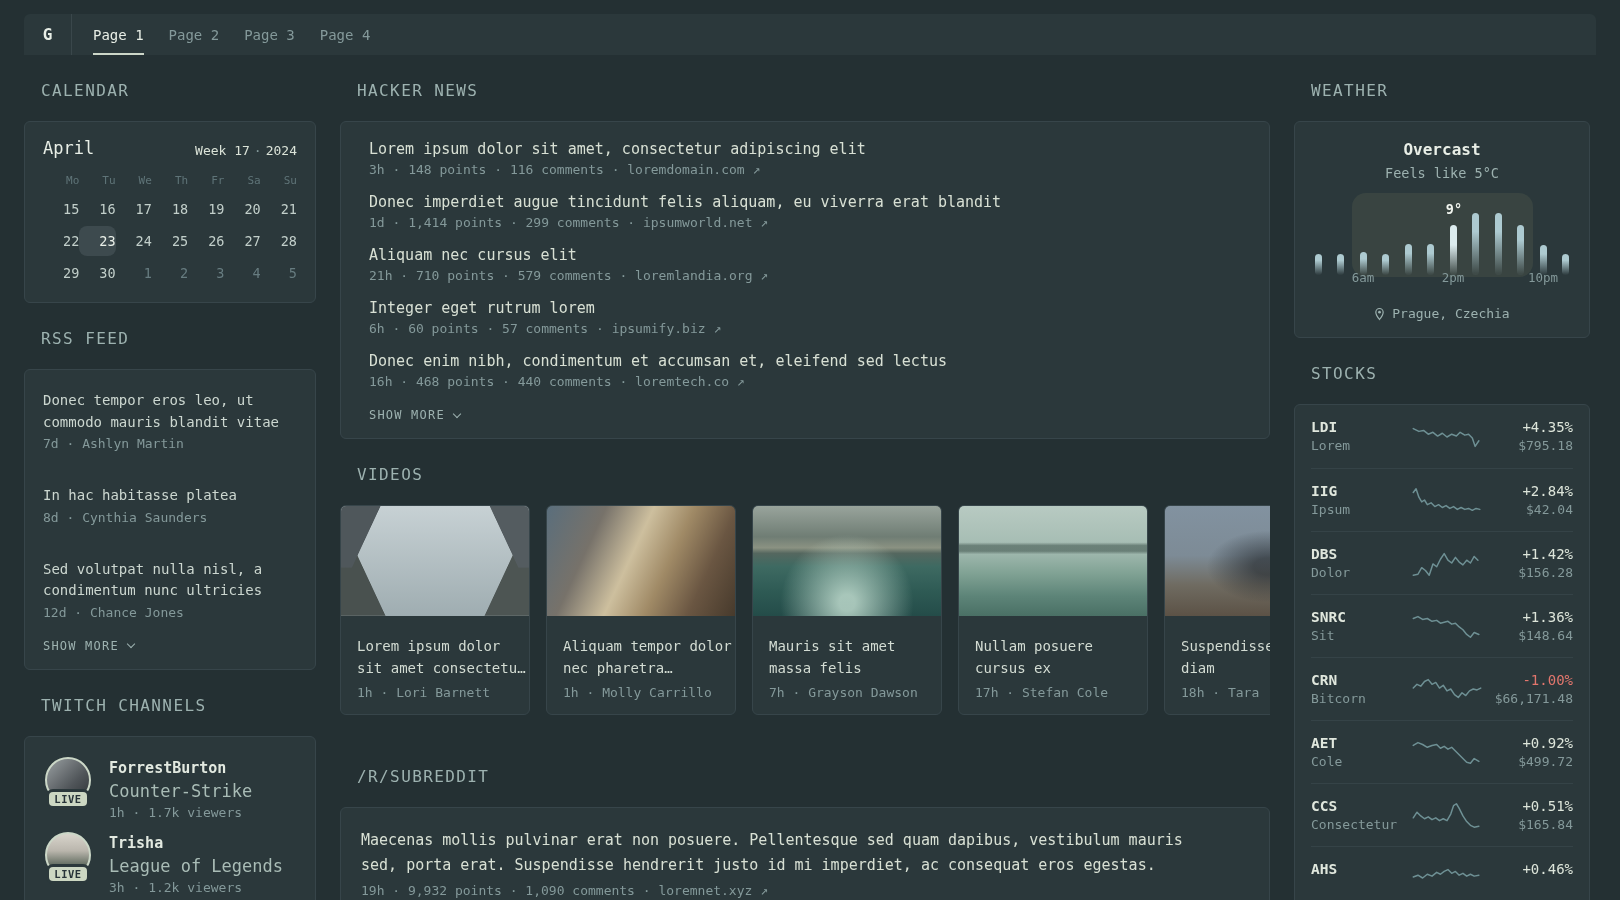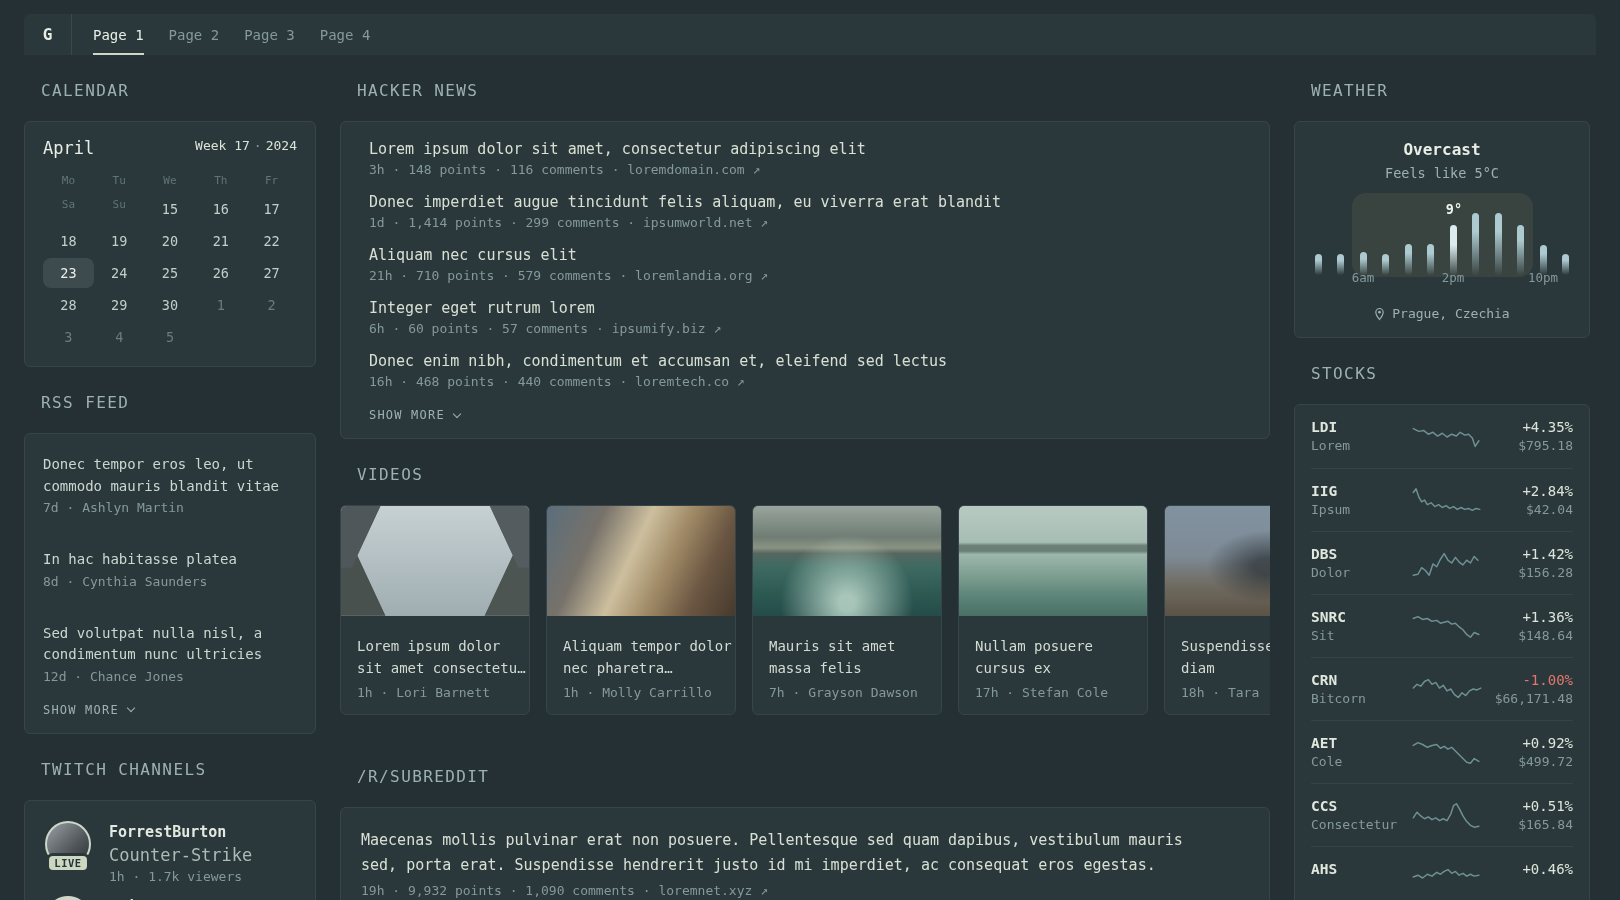--- a/index.html
+++ b/index.html
@@ -22,25 +22,25 @@
   .pg.active{ color:#e8eee6; }
   .pg.active::after{ content:""; position:absolute; left:0; right:0; bottom:0; height:2px; background:#ccd6c8; }
 
   .columns{ display:grid; grid-template-columns:292px 930px 296px; column-gap:24px; align-items:start; }
   .sec-title{ font-size:16px; letter-spacing:1.4px; color:var(--dim2); margin:26px 0 21px 17px; font-weight:normal; }
   .sec-title.sub-gap{ margin-top:52px; }
   .card{ background:var(--card); border:1px solid var(--border); border-radius:6px; }
 
   
   .cal{ padding:16px 18px 14px; }
-  .cal-head{ display:flex; justify-content:space-between; align-items:flex-start; }
+  .cal-head{ display:flex; justify-content:space-between; align-items:flex-end; }
   .cal-month{ font-size:17px; color:#e8eee6; }
   .cal-week{ font-size:13px; color:#dbe3d8; }
   .cal-week .dot{ color:var(--dim); margin:0 4px; }
-  .cal-grid{ display:grid; grid-template-columns:repeat(5,1fr); margin-top:12px; row-gap:2px; text-align:center; }
+  .cal-grid{ display:grid; grid-template-columns:repeat(7,1fr); margin-top:12px; row-gap:2px; text-align:right; }
   .cal-dow{ font-size:11px; color:#5f7478; height:22px; line-height:22px; }
   .cal-day{ font-size:13.5px; color:#c2cfca; height:30px; line-height:30px; border-radius:8px; }
   .cal-day.muted{ color:#677c80; }
   .cal-day.selected{ background:var(--sel); color:#e9efe8; }
 
   
   .pad{ padding:20px 18px 16px; }
   .feed-item + .feed-item{ margin-top:34px; }
   .fi-title{ font-size:14px; line-height:21.5px; color:var(--tx2); }
   .fi-meta{ font-size:13px; color:var(--dim); margin-top:3px; }

